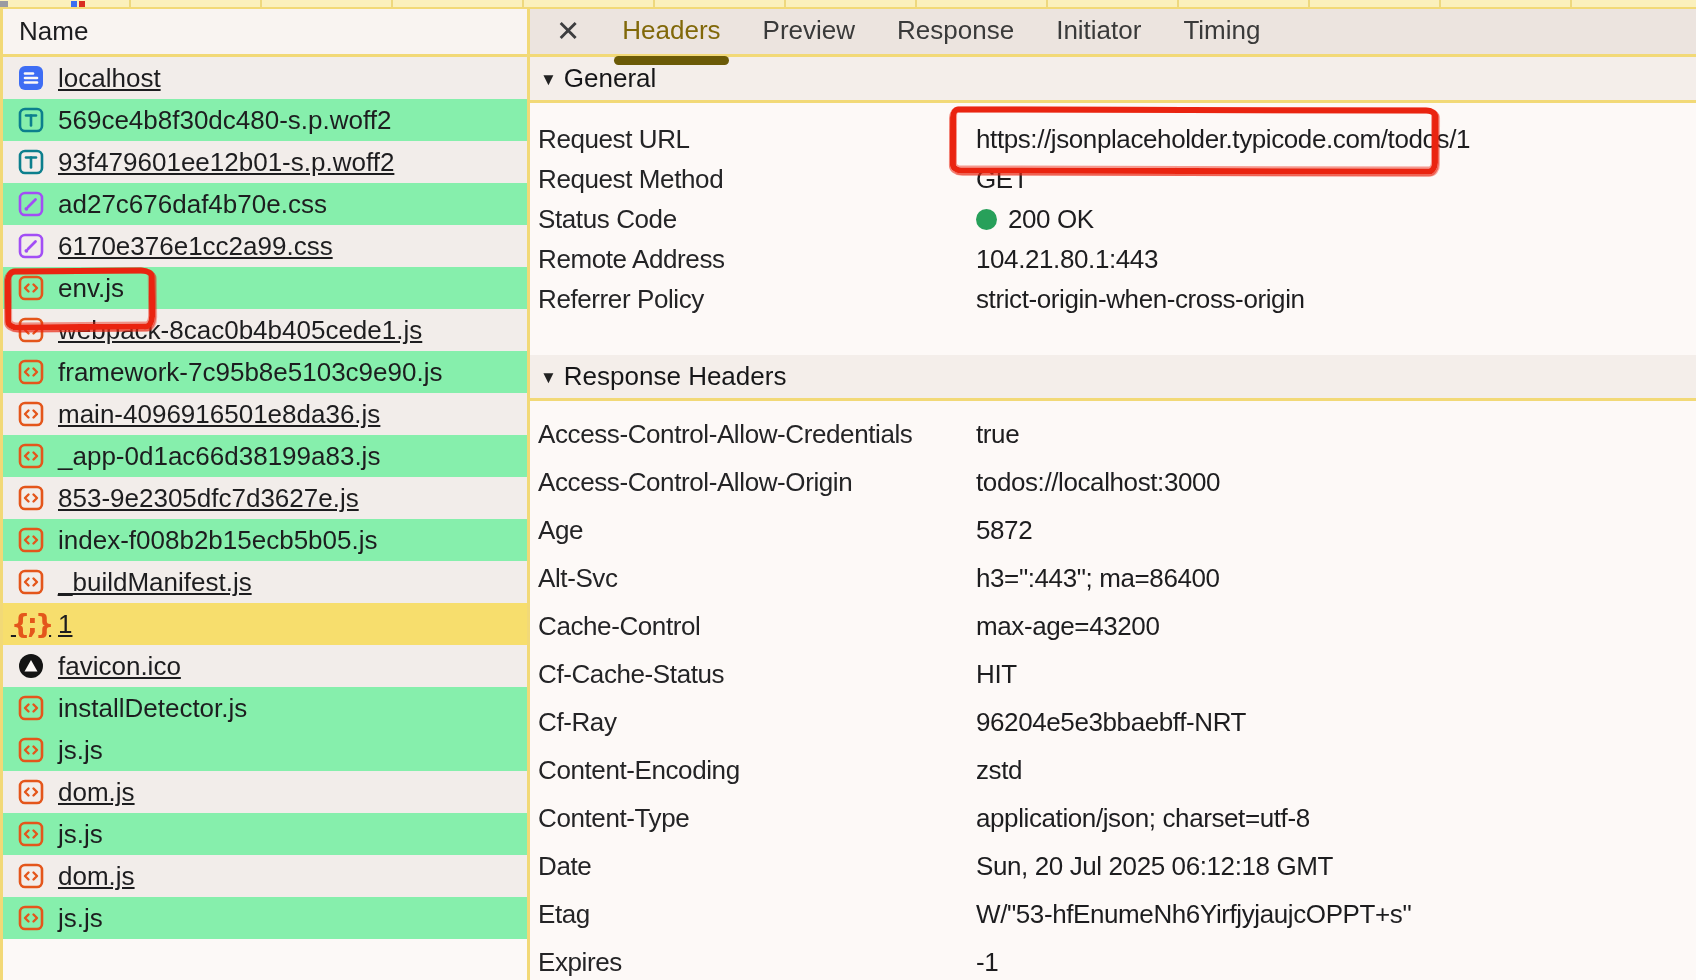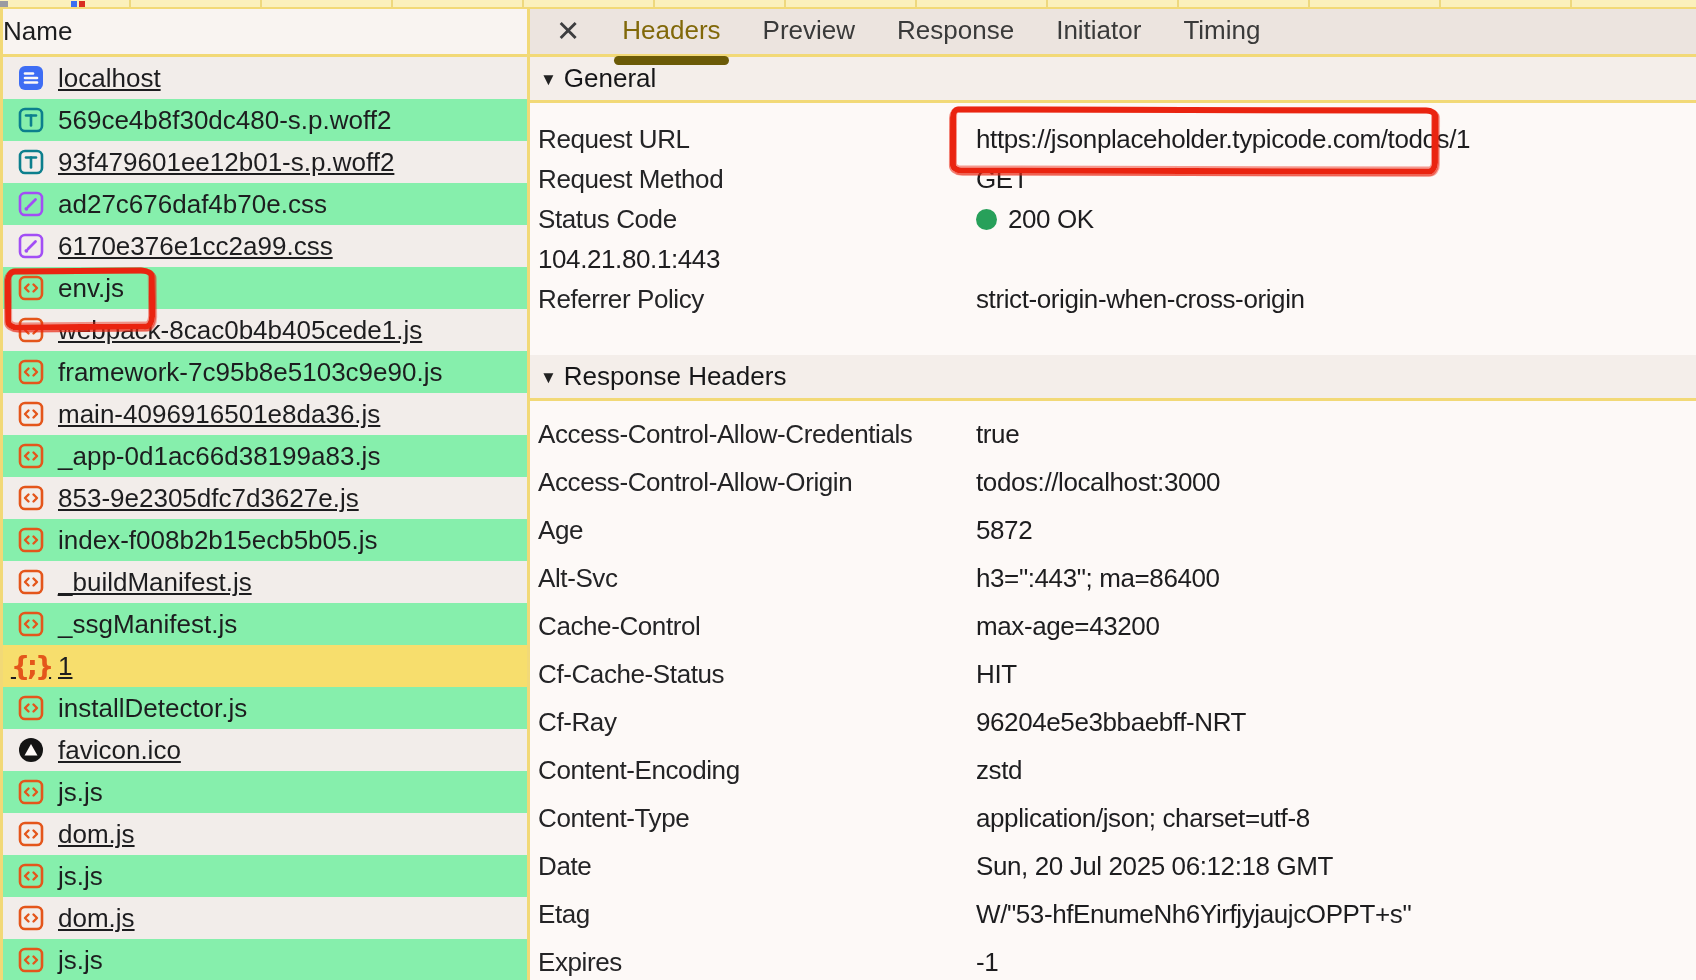--- a/index.html
+++ b/index.html
@@ -24,21 +24,21 @@
   .ov-mark.gray { left:0; width:8px; background:#9a9aa2; }
 
   
   .left-panel {
     position:absolute; left:0; top:9px; width:527px; height:971px;
     border-left:3px solid #f2d977;
     background:#fcf9f7;
   }
   .name-header {
     height:48px; background:#f9f4f1; border-bottom:3px solid #f2d977;
-    display:flex; align-items:center; 
+    display:flex; align-items:center; padding-left:16px;
     font-size:26px; color:#1d1d1f;
   }
   .req-rows { width:100%; }
   .req-row {
     height:42px; display:flex; align-items:center;
     padding-left:14px; gap:13px; font-size:26px; white-space:nowrap; overflow:hidden;
     cursor:default;
   }
   .req-row.odd  { background:#f2edea;text-decoration:underline; }
   .req-row.even { background:#86efac; }
@@ -270,58 +270,46 @@
           <svg width="28" height="28" viewBox="0 0 28 28">
             <rect x="3" y="3" width="22" height="22" rx="5" fill="none" stroke="#e4561b" stroke-width="2.6"></rect>
             <g stroke="#e4561b" stroke-width="2.4" stroke-linecap="round" stroke-linejoin="round" fill="none">
               <polyline points="11.5,10.5 8,14 11.5,17.5"></polyline>
               <polyline points="16.5,10.5 20,14 16.5,17.5"></polyline>
             </g>
           </svg>
         </span>
         <span>_buildManifest.js</span>
       </div>
-      <div class="req-row even">
-        <span class="req-icon">
-          <svg width="28" height="28" viewBox="0 0 28 28">
-            <rect x="3" y="3" width="22" height="22" rx="5" fill="none" stroke="#e4561b" stroke-width="2.6"></rect>
-            <g stroke="#e4561b" stroke-width="2.4" stroke-linecap="round" stroke-linejoin="round" fill="none">
-              <polyline points="11.5,10.5 8,14 11.5,17.5"></polyline>
-              <polyline points="16.5,10.5 20,14 16.5,17.5"></polyline>
-            </g>
-          </svg>
-        </span>
-        <span>_ssgManifest.js</span>
-      </div>
       <div class="req-row odd selected">
         <span class="req-icon">
           <span class="fetch-glyph">{;}</span>
         </span>
         <span>1</span>
-      </div>
-      <div class="req-row even">
-        <span class="req-icon">
-          <svg width="28" height="28" viewBox="0 0 28 28">
-            <rect x="3" y="3" width="22" height="22" rx="5" fill="none" stroke="#e4561b" stroke-width="2.6"></rect>
-            <g stroke="#e4561b" stroke-width="2.4" stroke-linecap="round" stroke-linejoin="round" fill="none">
-              <polyline points="11.5,10.5 8,14 11.5,17.5"></polyline>
-              <polyline points="16.5,10.5 20,14 16.5,17.5"></polyline>
-            </g>
-          </svg>
-        </span>
-        <span>installDetector.js</span>
       </div>
       <div class="req-row odd">
         <span class="req-icon">
           <svg width="28" height="28" viewBox="0 0 28 28">
             <circle cx="14" cy="14" r="12" fill="#141414"></circle>
             <polygon points="14,8 20.5,19.5 7.5,19.5" fill="#fdf9f7"></polygon>
           </svg>
         </span>
         <span>favicon.ico</span>
+      </div>
+      <div class="req-row even">
+        <span class="req-icon">
+          <svg width="28" height="28" viewBox="0 0 28 28">
+            <rect x="3" y="3" width="22" height="22" rx="5" fill="none" stroke="#e4561b" stroke-width="2.6"></rect>
+            <g stroke="#e4561b" stroke-width="2.4" stroke-linecap="round" stroke-linejoin="round" fill="none">
+              <polyline points="11.5,10.5 8,14 11.5,17.5"></polyline>
+              <polyline points="16.5,10.5 20,14 16.5,17.5"></polyline>
+            </g>
+          </svg>
+        </span>
+        <span>installDetector.js</span>
       </div>
       <div class="req-row even">
         <span class="req-icon">
           <svg width="28" height="28" viewBox="0 0 28 28">
             <rect x="3" y="3" width="22" height="22" rx="5" fill="none" stroke="#e4561b" stroke-width="2.6"></rect>
             <g stroke="#e4561b" stroke-width="2.4" stroke-linecap="round" stroke-linejoin="round" fill="none">
               <polyline points="11.5,10.5 8,14 11.5,17.5"></polyline>
               <polyline points="16.5,10.5 20,14 16.5,17.5"></polyline>
             </g>
           </svg>
@@ -402,20 +390,21 @@
         </div>
         <div class="kv-row">
           <span class="kv-label">Request Method</span>
           <span class="kv-value">GET</span>
         </div>
         <div class="kv-row">
           <span class="kv-label">Status Code</span>
           <span class="kv-value"><span class="status-dot"></span>200 OK</span>
         </div>
         <div class="kv-row">
+          <span class="kv-label">Remote Address</span>
           <span class="kv-value">104.21.80.1:443</span>
         </div>
         <div class="kv-row">
           <span class="kv-label">Referrer Policy</span>
           <span class="kv-value">strict-origin-when-cross-origin</span>
         </div>
       </div>
       <div class="section-band rh-band">
         <span class="disclosure">▼</span>
         <span class="section-title">Response Headers</span>

